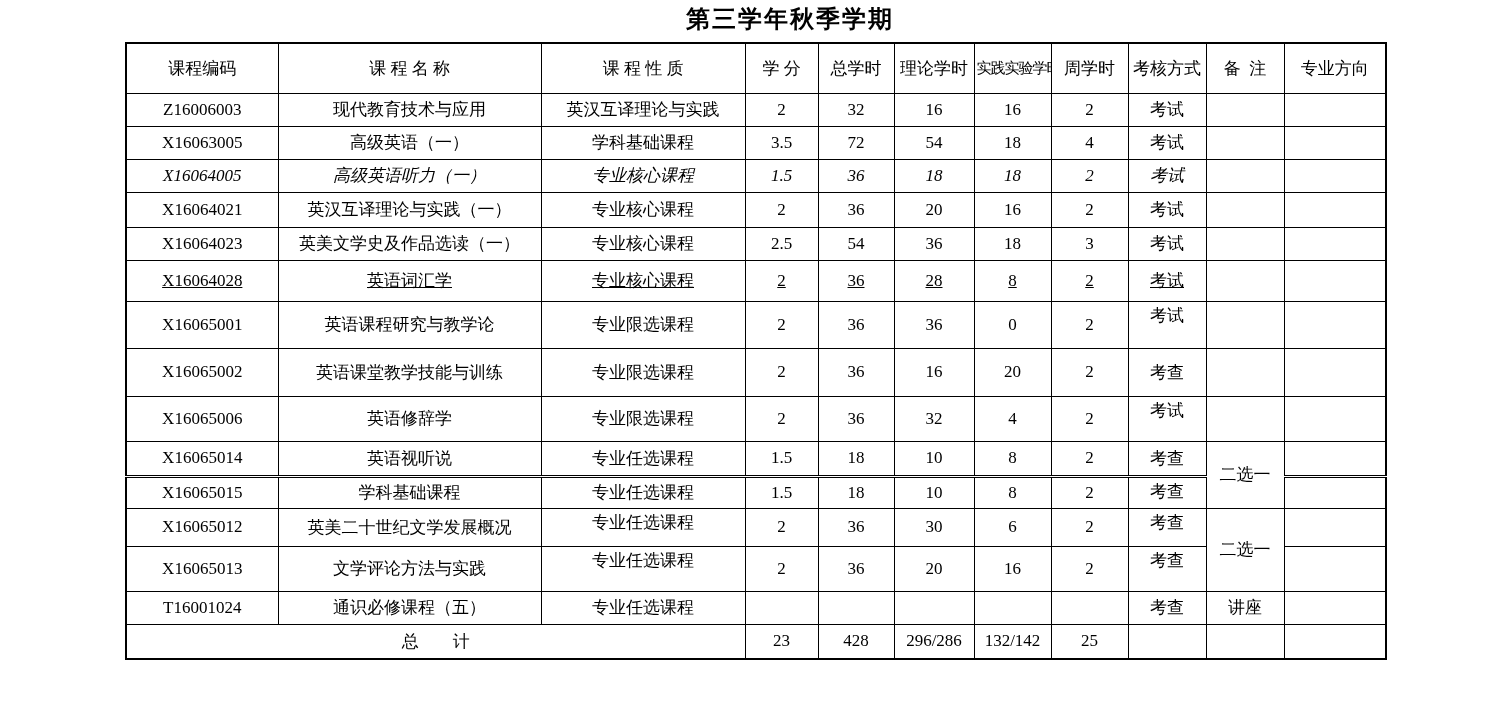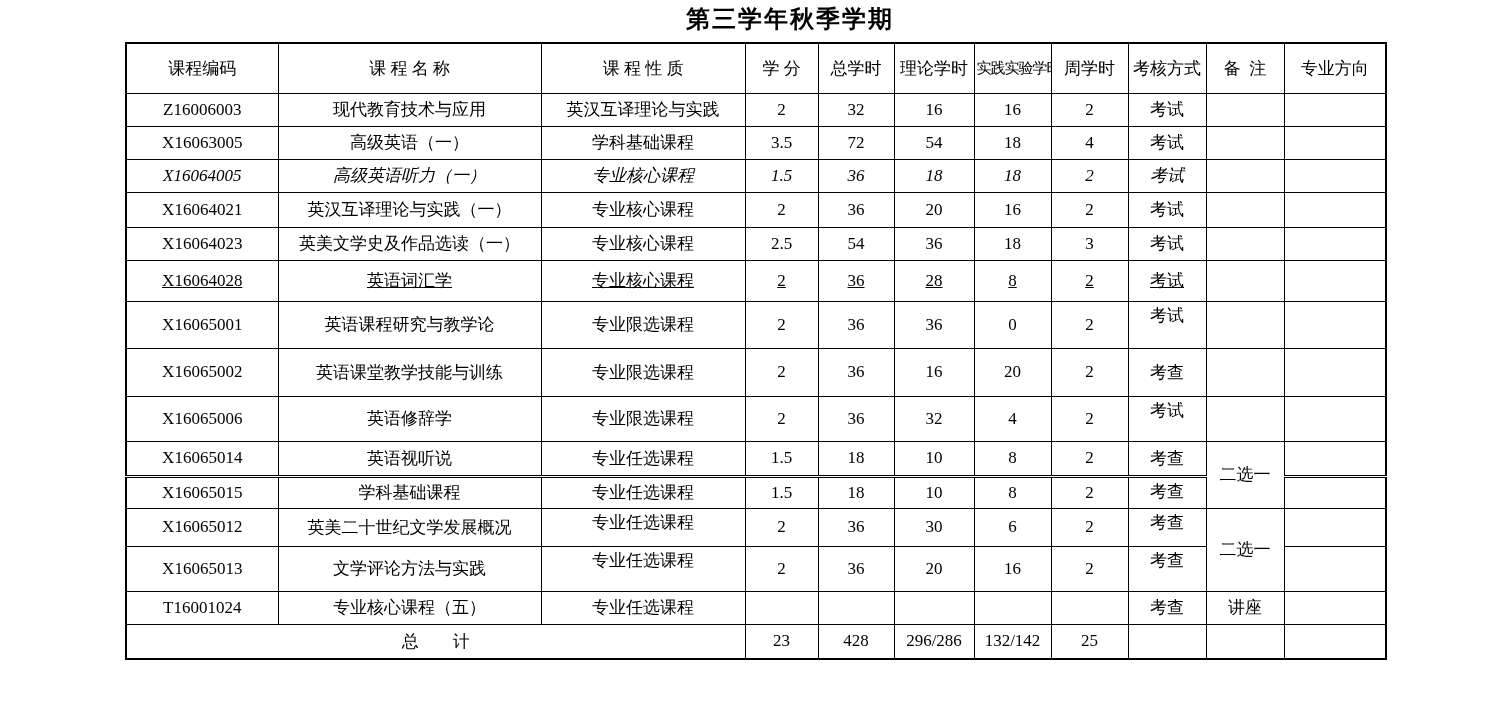--- a/index.html
+++ b/index.html
@@ -279,21 +279,21 @@
           <td>2</td>
           <td>36</td>
           <td>20</td>
           <td>16</td>
           <td>2</td>
           <td>考查</td>
           <td></td>
         </tr>
         <tr>
           <td>T16001024</td>
-          <td>专业核心课程（五）</td>
+          <td>通识必修课程（五）</td>
           <td>专业任选课程</td>
           <td></td>
           <td></td>
           <td></td>
           <td></td>
           <td></td>
           <td>考查</td>
           <td>讲座</td>
           <td></td>
         </tr>

